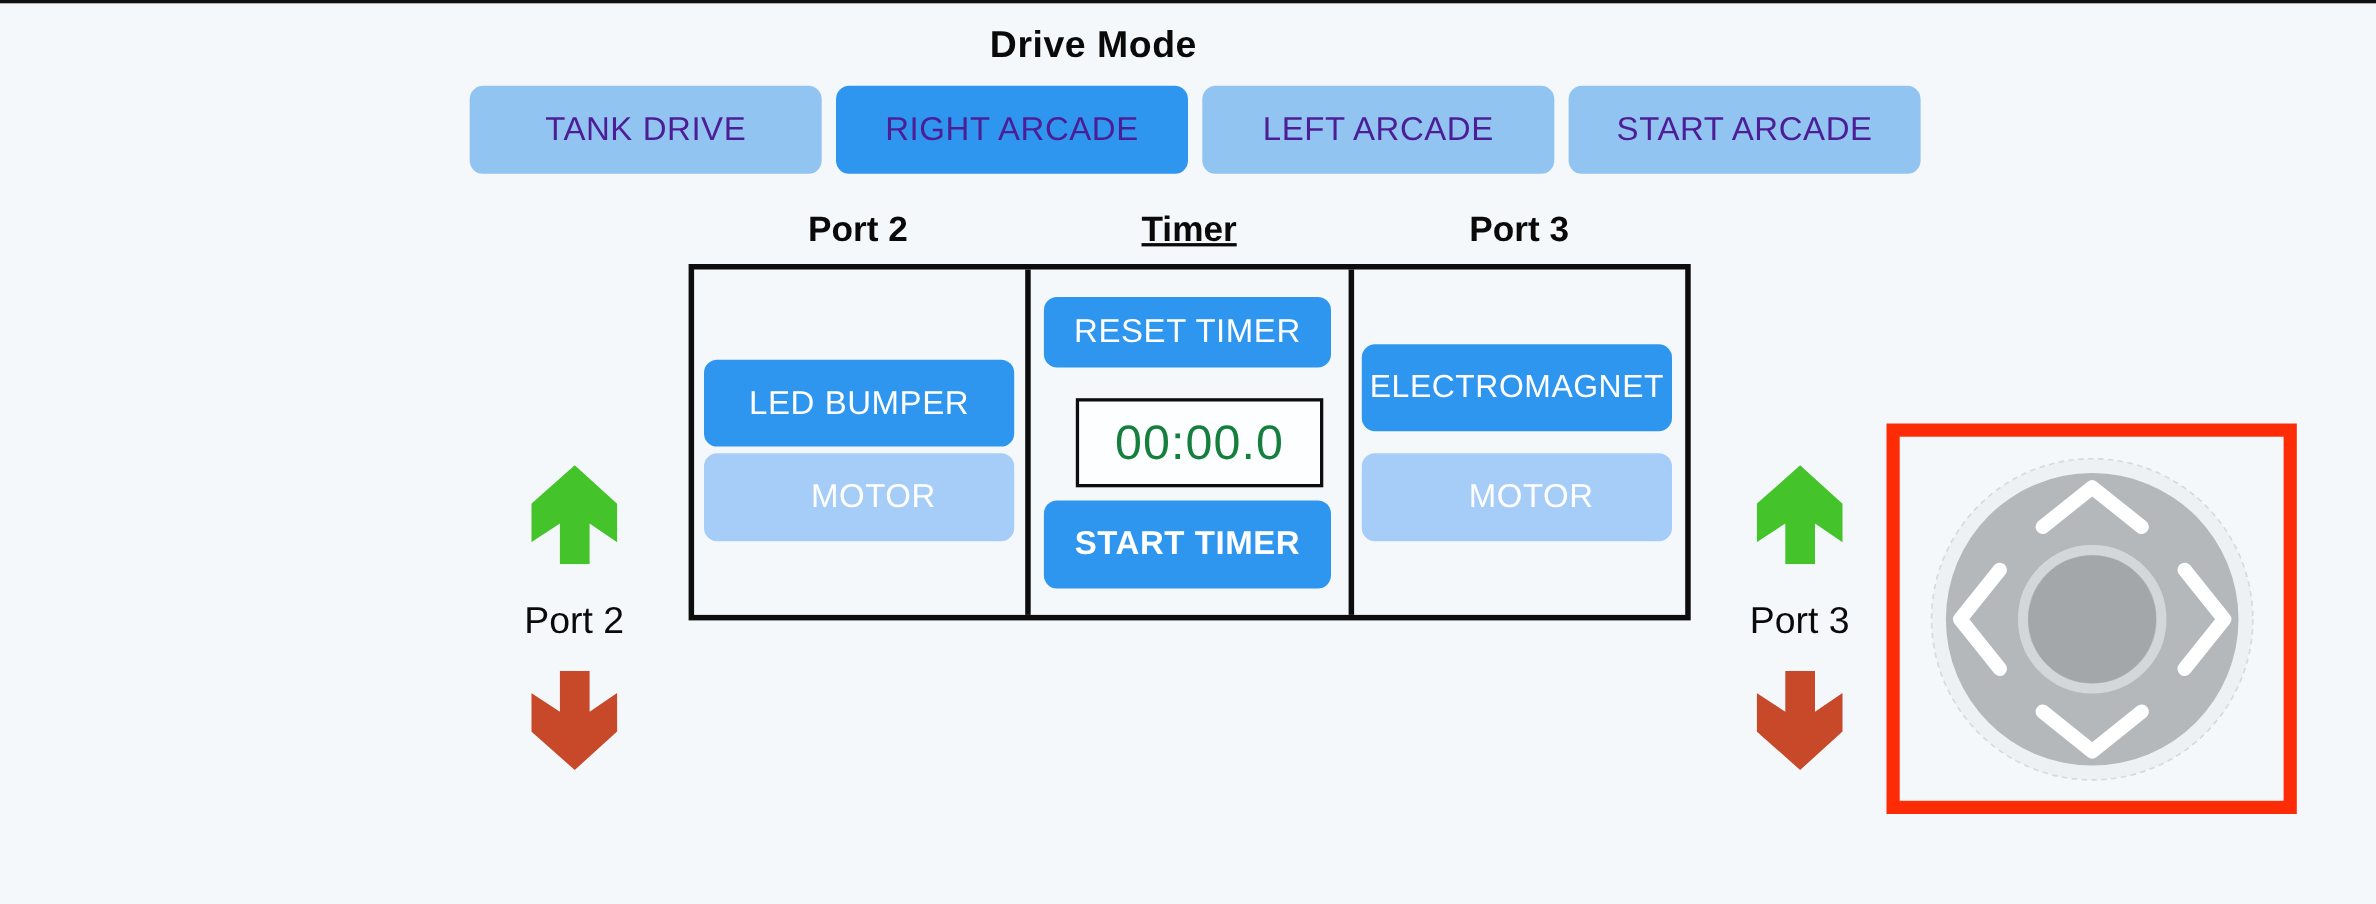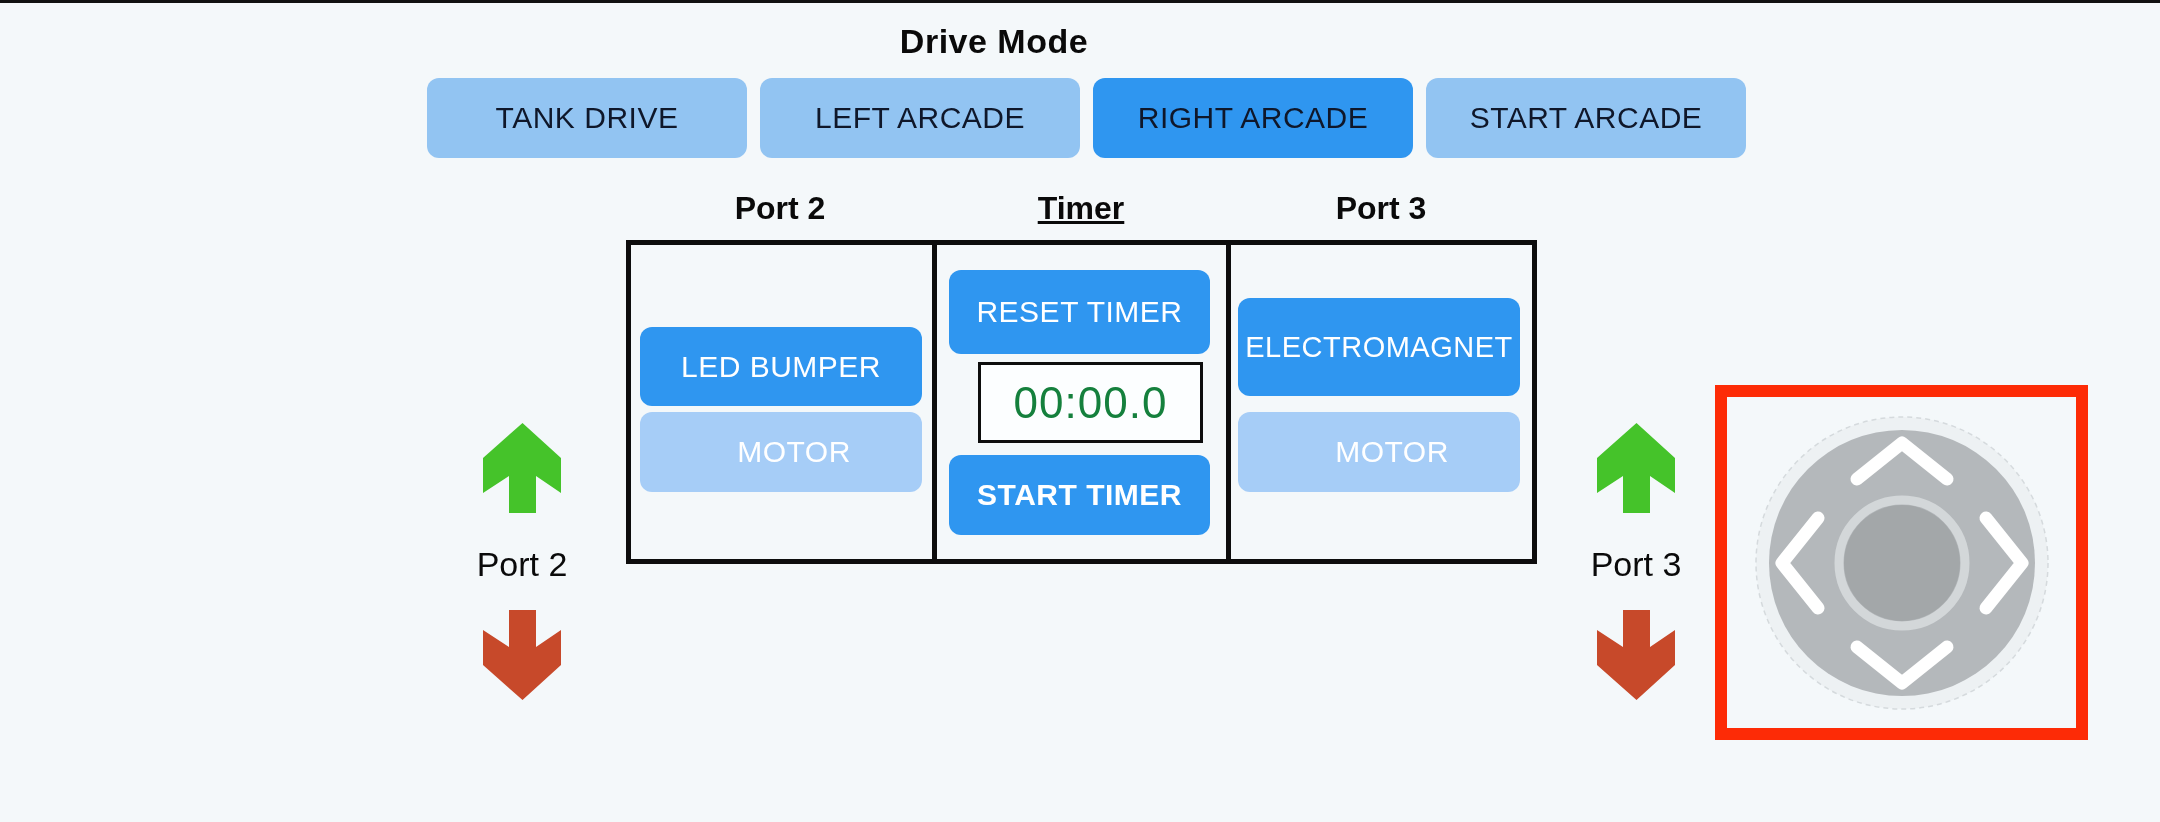--- a/index.html
+++ b/index.html
@@ -8,21 +8,21 @@
     font-family:"Liberation Sans",sans-serif;overflow:hidden;
   }
   .topbar{position:absolute;left:0;top:0;width:2160px;height:3px;background:#111;}
   .page-title{
     position:absolute;left:0;top:22px;width:1988px;text-align:center;
     font-size:34px;font-weight:700;color:#0a0a0a;letter-spacing:0.5px;
   }
   .drive-row{position:absolute;left:427px;top:78px;display:flex;gap:13px;}
   .drive-btn{
     width:320px;height:80px;border:none;border-radius:12px;
-    background:#92c4f2;color:#0f172a;font-family:"Liberation Sans",sans-serif;
+    background:#92c4f2;color:#4c1d95;font-family:"Liberation Sans",sans-serif;
     font-size:30px;letter-spacing:0.5px;display:flex;align-items:center;justify-content:center;
     cursor:pointer;
     text-align:right;
   }
   .drive-btn.selected{background:#2f96f0;}
   .col-header{
     position:absolute;top:190px;transform:translateX(-50%);
     font-size:32px;font-weight:700;color:#0a0a0a;white-space:nowrap;
   }
   .hdr-port2{left:780px;}
@@ -38,23 +38,23 @@
   .col-3{width:301px;}
   .panel-btn{
     position:absolute;border:none;border-radius:12px;color:#fff;
     font-family:"Liberation Sans",sans-serif;font-size:30px;letter-spacing:0.5px;
     display:flex;align-items:center;justify-content:center;cursor:pointer;
   }
   .blue{background:#2f96f0;}
   .lightblue{background:#a6cdf7;padding-left:32px;}
   .btn-led{left:640px;top:327px;width:282px;height:79px;}
   .btn-motor-l{left:640px;top:412px;width:282px;height:80px;}
-  .btn-reset{left:949px;top:270px;width:261px;height:84px;}
+  .btn-reset{left:949px;top:270px;width:261px;height:64px;}
   .btn-start{left:949px;top:455px;width:261px;height:80px;font-weight:bold;}
-  .btn-mag{left:1238px;top:298px;width:282px;height:98px;font-size:29px;}
+  .btn-mag{left:1238px;top:313px;width:282px;height:79px;font-size:29px;}
   .btn-motor-r{left:1238px;top:412px;width:282px;height:80px;}
   .timer-display{
     position:absolute;left:978px;top:362px;width:225px;height:81px;
     background:#fcfeff;border:3px solid #0d0d0d;box-sizing:border-box;
     display:flex;align-items:center;justify-content:center;
     font-size:44px;color:#15803d;letter-spacing:1px;
   }
   .arrow{position:absolute;width:79px;height:90px;cursor:pointer;}
   .arrow svg{display:block;width:100%;height:100%;}
   .arrow-up-l{left:483px;top:423px;}
@@ -79,22 +79,22 @@
 <body>
 
 <div class="canvas">
 
   <div class="topbar"></div>
 
   <div class="page-title">Drive Mode</div>
 
   <div class="drive-row">
     <button class="drive-btn">TANK DRIVE</button>
+    <button class="drive-btn selected">RIGHT ARCADE</button>
     <button class="drive-btn">LEFT ARCADE</button>
-    <button class="drive-btn selected">RIGHT ARCADE</button>
     <button class="drive-btn">START ARCADE</button>
   </div>
 
   <div class="col-header hdr-port2">Port 2</div>
   <div class="col-header hdr-timer">Timer</div>
   <div class="col-header hdr-port3">Port 3</div>
 
   <div class="ctl-table">
     <div class="ctl-col col-1"></div>
     <div class="ctl-col col-2"></div>

